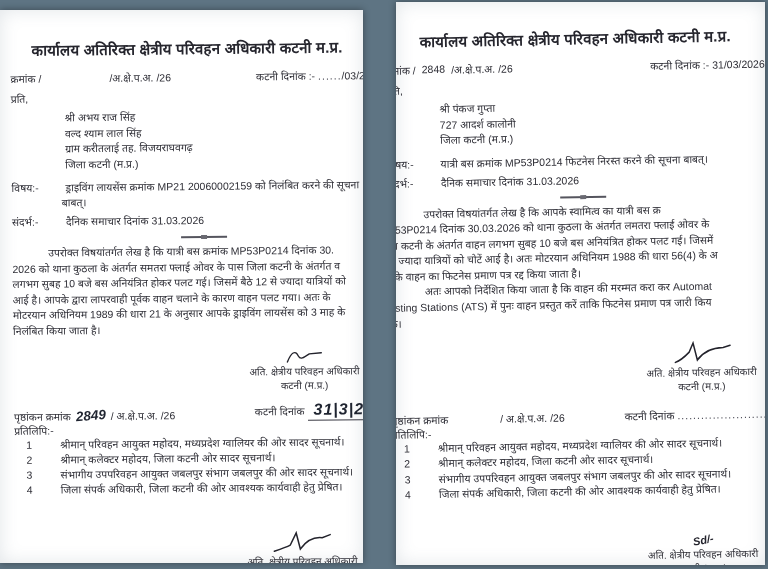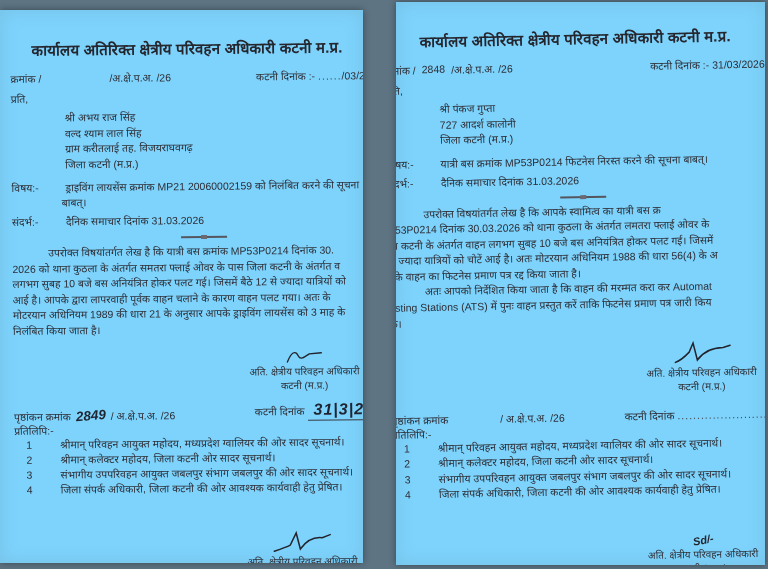--- a/index.html
+++ b/index.html
@@ -3,21 +3,21 @@
 <meta charset="utf-8">
 <style>
   html,body{margin:0;padding:0;}
   body{
     width:768px;height:569px;overflow:hidden;position:relative;
     background:#5e7483;
     font-family:"Liberation Sans","DejaVu Sans",sans-serif;
     color:#2e2e36;
   }
   .page{
-    position:absolute;background:#7dd3fc;overflow:hidden;
+    position:absolute;background:#ffffff;overflow:hidden;
     box-shadow:0 0 7px rgba(0,0,0,.4), inset 0 0 18px rgba(90,110,125,.18);
   }
   #left-page{left:0;top:10px;width:363px;height:553px;}
   #right-page{left:396px;top:2px;width:369px;height:563px;}
   .inner{position:relative;}
   #left-page .inner{width:392px;margin-left:6px;transform:rotate(-0.6deg);transform-origin:top left;}
   #right-page .inner{width:400px;margin-left:-16px;transform:rotate(-1.1deg);transform-origin:top left;}
   .doc-title{
     text-align:center;font-weight:bold;font-size:15px;letter-spacing:.2px;
     color:#26262e;

